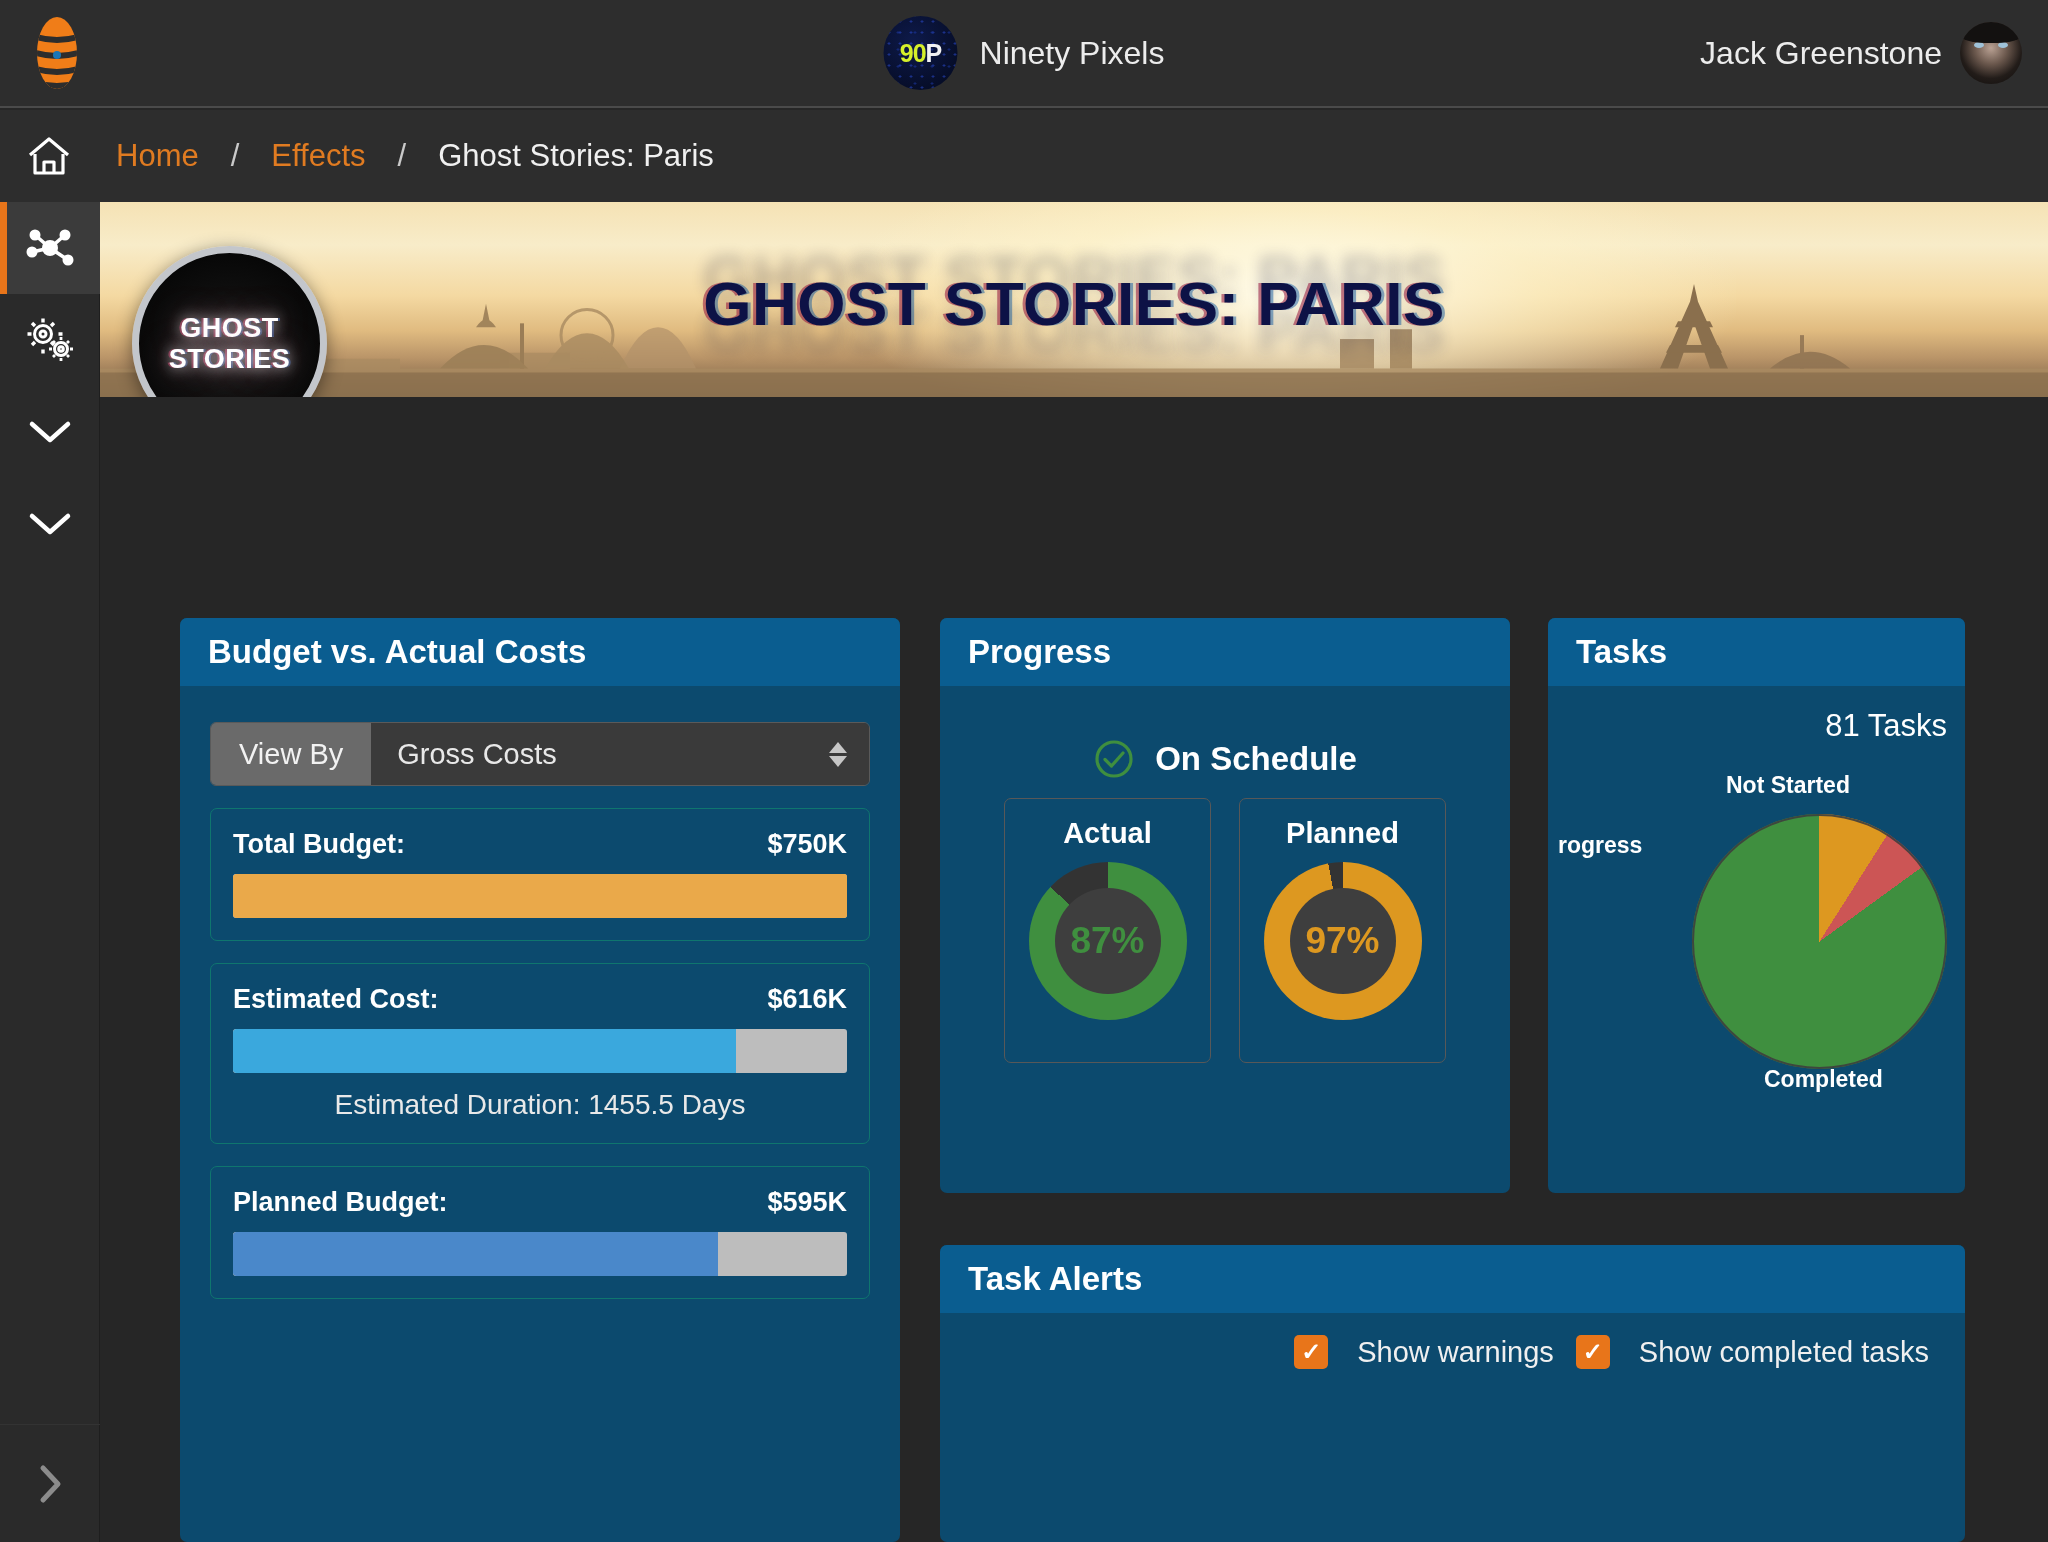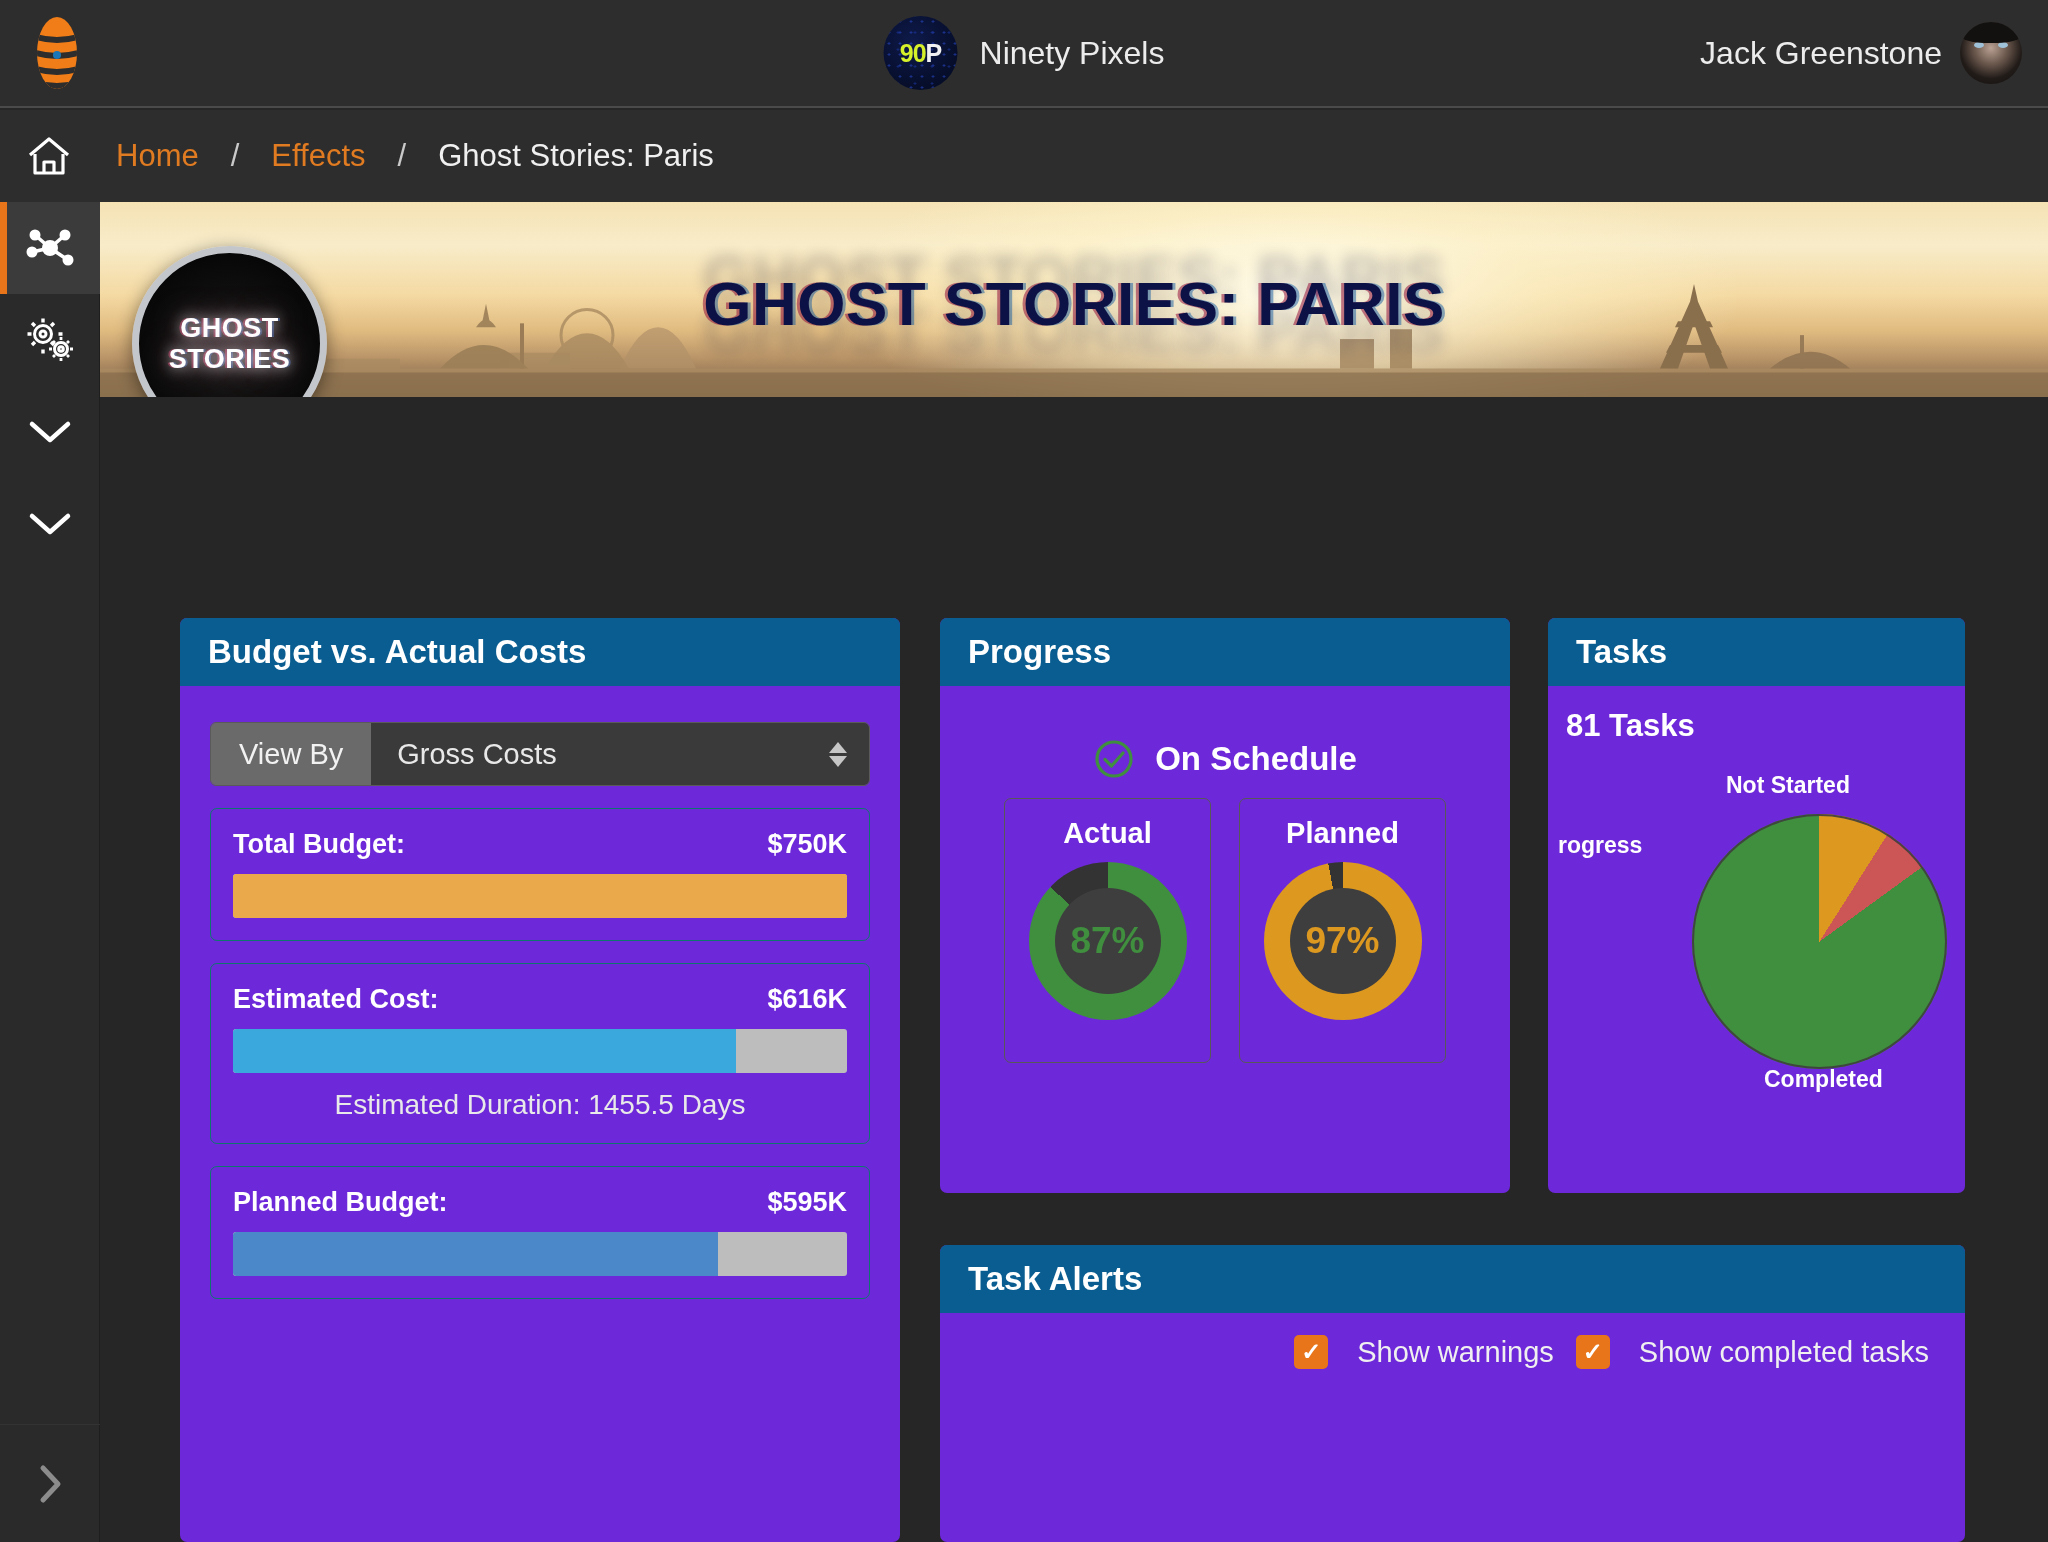--- a/index.html
+++ b/index.html
@@ -125,21 +125,21 @@
   }
   .hero-avatar span {
     font-size: 27px; font-weight: 800; color:#fff; letter-spacing: .5px;
     line-height: 1.12;
     text-shadow: 0 0 14px rgba(255,255,255,.85), 0 0 30px rgba(255,160,190,.55),
                  -2px 0 0 rgba(200,40,90,.5), 2px 0 0 rgba(60,120,230,.4);
   }
 
   
   .panel {
-    position: absolute; background: #6d28d9;
+    position: absolute; background: #0c4a6e;
     border-radius: 7px; overflow: hidden;
   }
   .panel-head {
     background: #0a5d90; height: 68px;
     display: flex; align-items: center; padding: 0 28px;
   }
   .panel-title { color:#fff; font-size: 33px; font-weight: 700; }
   .panel-body { padding: 26px 30px; }
 
   #panel-budget   { left: 180px;  top: 618px; width: 720px; height: 924px; }
@@ -189,21 +189,21 @@
   }
   .donut-title { color:#fff; font-size: 29px; font-weight: 700; margin-bottom: 12px; }
   .donut { width: 158px; height: 158px; position: relative; }
   .donut-hole {
     position:absolute; inset: 26px; border-radius:50%; background:#3e3e3e;
     display:flex; align-items:center; justify-content:center;
     font-size: 37px; font-weight: 700;
   }
 
   
-  .pie-count { color:#fff; font-size: 31px; text-align:left; margin-top: 4px; font-weight: bold; }
+  .pie-count { color:#fff; font-size: 31px; text-align:right; margin-top: 4px; }
   .pie-wrap { position:relative; width: 100%; height: 380px; margin-top: 6px; }
   .pie { position:absolute; left: 126px; top: 64px; width: 255px; height: 255px; border-radius:50%; }
   .pie-label { position:absolute; color:#fff; font-size: 23px; font-weight:700; white-space:nowrap; }
 
   
   .checks { display:flex; justify-content:flex-end; align-items:center; gap: 22px; margin: 22px 14px 0 0; }
   .chk-group { display:flex; align-items:center; gap: 14px; }
   .chk {
     width: 34px; height: 34px; background:#e8751a; border-radius:5px;
     display:flex; align-items:center; justify-content:center;

